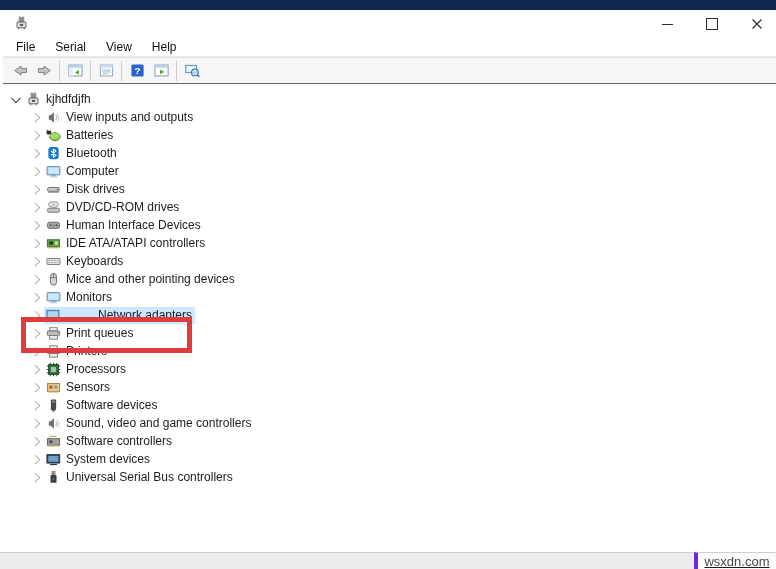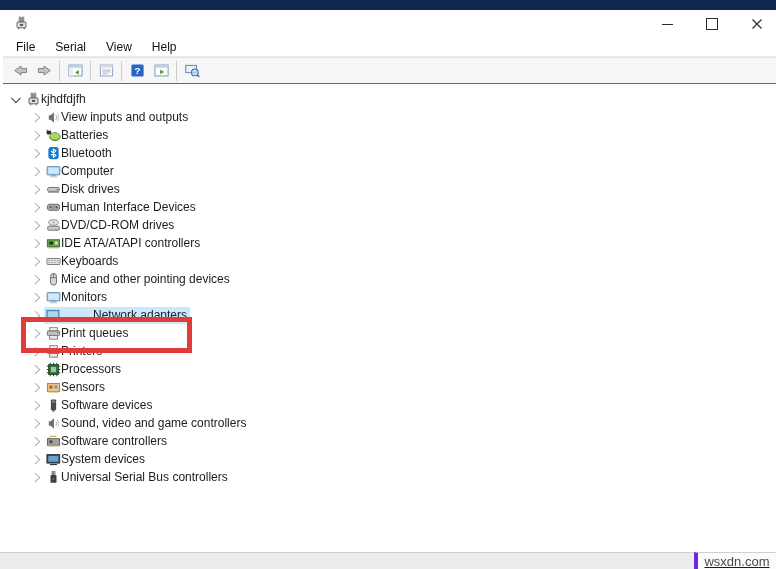--- a/index.html
+++ b/index.html
@@ -31,21 +31,21 @@
   .tree{position:absolute;left:3px;top:84px;width:773px;height:468px;background:#fff;padding-top:6px;box-sizing:border-box;}
   .row{height:18px;display:flex;align-items:center;padding-left:25px;}
   .row.root{padding-left:5px;}
   .chev{width:16px;height:16px;display:flex;align-items:center;justify-content:center;}
   .chev i{display:block;width:5.5px;height:5.5px;border:solid #a8a8a8;border-width:1.4px 1.4px 0 0;
           transform:rotate(45deg);margin-right:2px;}
   .row.root .chev i{border-color:#3f3f3f;transform:rotate(135deg);margin:0 0 2px 0;}
   .grp{display:flex;align-items:center;padding:1px 3px 1px 2px;border-radius:1px;}
   .row.selected .grp{background:#cce8ff;}
   .ticon{width:15px;height:15px;flex:0 0 15px;}
-  .lbl{font-size:12px;white-space:nowrap;}
+  .lbl{margin-left:5px;font-size:12px;white-space:nowrap;}
   
   .annotation{position:absolute;left:21px;top:317px;width:171px;height:36px;box-sizing:border-box;
               border:5px solid #e23b3b;z-index:5;pointer-events:none;}
   
   .statusband{position:absolute;left:0;top:552px;width:776px;height:17px;background:#ececec;
               border-top:1px solid #cfcfcf;box-sizing:border-box;z-index:6;}
   .wmbox{position:absolute;right:0;top:552px;width:82px;height:17px;background:#fbfbfb;
          border-top:1px solid #cfcfcf;border-left:4px solid #6d28d9;box-sizing:border-box;
          display:flex;align-items:center;justify-content:center;z-index:7;text-decoration:underline;}
   .wmtext{font-size:13px;color:#4a4a4a;}
@@ -254,51 +254,51 @@
           <span class="lbl">Disk drives</span>
         </span>
     </div>
     <div class="row">
       <span class="chev">
           <i></i>
         </span>
       <span class="grp">
           <span class="ticon">
             <svg width="15" height="15" viewBox="0 0 16 16">
+              <ellipse cx="8" cy="4.8" rx="5.2" ry="3" fill="#e3e3e3" stroke="#8d8d8d"></ellipse>
+              <circle cx="8" cy="4.8" r="1.1" fill="#a8a8a8"></circle>
+              <rect x="1.8" y="8.8" width="12.4" height="4.2" rx="1" fill="#c9c9c9" stroke="#707070"></rect>
+            </svg>
+          </span>
+          <span class="lbl">DVD/CD-ROM drives</span>
+        </span>
+    </div>
+    <div class="row">
+      <span class="chev">
+          <i></i>
+        </span>
+      <span class="grp">
+          <span class="ticon">
+            <svg width="15" height="15" viewBox="0 0 16 16">
               <rect x="1.5" y="4.5" width="13" height="6.5" rx="2.5" fill="#ababab" stroke="#636363"></rect>
               <circle cx="4.8" cy="7.8" r="1.1" fill="#4d4d4d"></circle>
               <circle cx="11.2" cy="7.8" r="1.1" fill="#4d4d4d"></circle>
               <rect x="7" y="6" width="2" height="3.5" fill="#8b8b8b"></rect>
             </svg>
           </span>
           <span class="lbl">Human Interface Devices</span>
         </span>
     </div>
     <div class="row">
       <span class="chev">
           <i></i>
         </span>
       <span class="grp">
           <span class="ticon">
             <svg width="15" height="15" viewBox="0 0 16 16">
-              <ellipse cx="8" cy="4.8" rx="5.2" ry="3" fill="#e3e3e3" stroke="#8d8d8d"></ellipse>
-              <circle cx="8" cy="4.8" r="1.1" fill="#a8a8a8"></circle>
-              <rect x="1.8" y="8.8" width="12.4" height="4.2" rx="1" fill="#c9c9c9" stroke="#707070"></rect>
-            </svg>
-          </span>
-          <span class="lbl">DVD/CD-ROM drives</span>
-        </span>
-    </div>
-    <div class="row">
-      <span class="chev">
-          <i></i>
-        </span>
-      <span class="grp">
-          <span class="ticon">
-            <svg width="15" height="15" viewBox="0 0 16 16">
               <rect x="1.5" y="4" width="13" height="7.5" fill="#67a744" stroke="#3c6b22"></rect>
               <rect x="3.5" y="6" width="4" height="3.2" fill="#2e2e2e"></rect>
               <rect x="9.5" y="6" width="3" height="3.2" fill="#d9d9d9"></rect>
               <rect x="2.5" y="11.8" width="11" height="1.4" fill="#c9b06a"></rect>
             </svg>
           </span>
           <span class="lbl">IDE ATA/ATAPI controllers</span>
         </span>
     </div>
     <div class="row">

